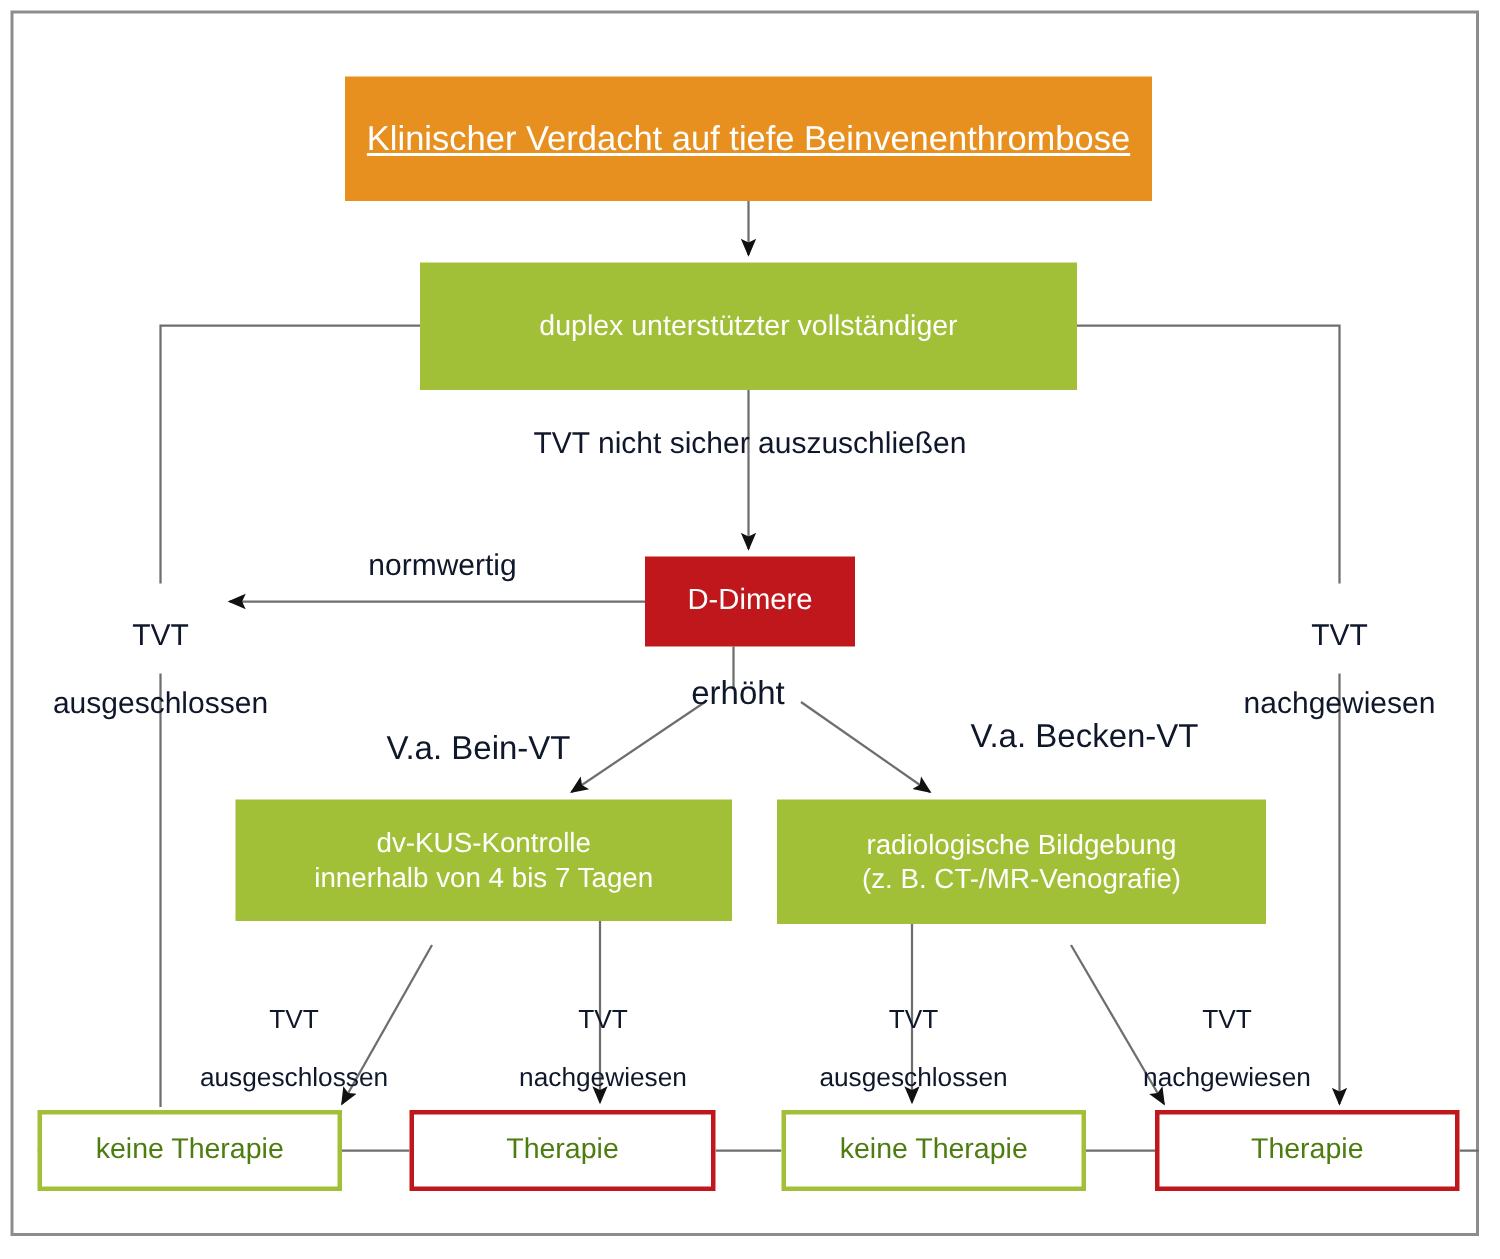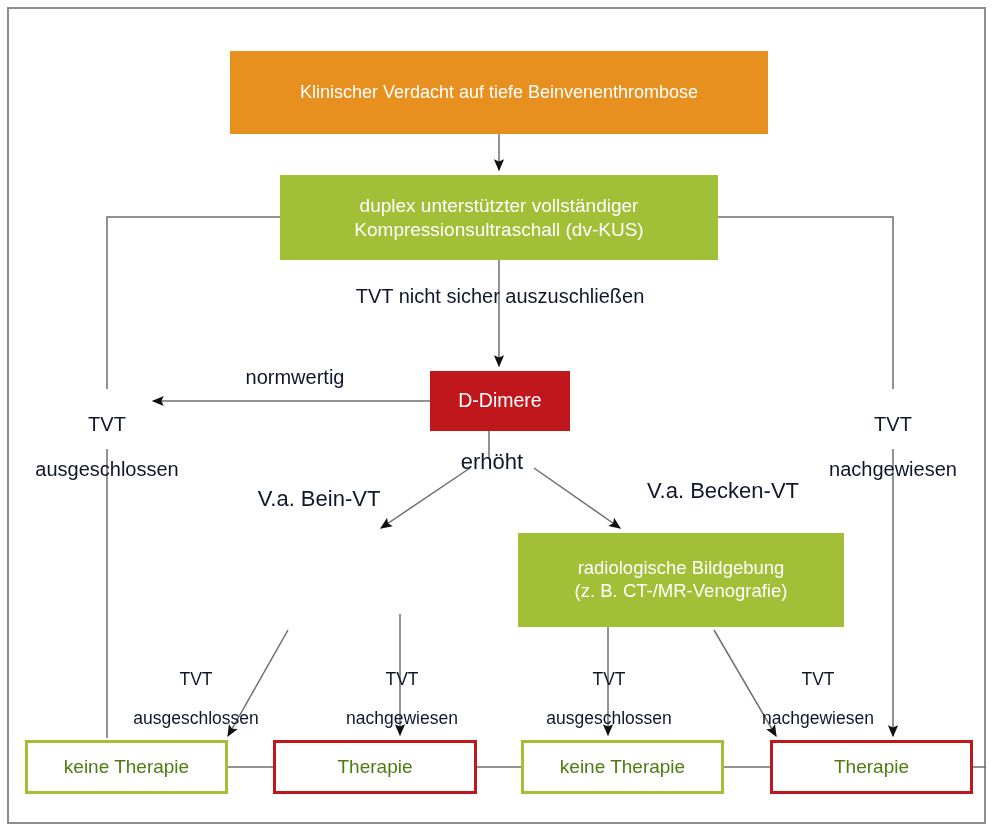--- a/index.html
+++ b/index.html
@@ -50,21 +50,21 @@
     background: #ffffff;
     color: #4d7c0f;
   }
   .lbl {
     position: absolute;
     text-align: center;
     color: #0f172a;
     line-height: 1.12;
     white-space: pre-line;
   }
-  .n-title   { font-size: 18px; }
+  .n-title   { font-size: 23px; text-decoration: underline; }
   .n-green   { font-size: 19px; }
   .n-dd      { font-size: 19.5px; }
   .n-mid     { font-size: 18.5px; }
   .n-out     { font-size: 19px; }
   .l-big     { font-size: 20px; }
   .l-med     { font-size: 22px; }
   .l-small   { font-size: 17.5px; }
 </style>
 </head>
 <body>
@@ -110,29 +110,32 @@
       <path d="M973,767 L986,767"></path>
     </g>
   </svg>
 
   <div class="node node-filled n-title" style="left:230px; top:51px; width:538px; height:83px; background:#E8901F;">
     <span>Klinischer Verdacht auf tiefe Beinvenenthrombose</span>
   </div>
 
   <div class="node node-filled n-green" style="left:280px; top:175px; width:438px; height:85px; background:#A2C037; flex-direction:column;text-align:right;">
     <span>duplex unterstützter vollständiger</span>
-    <span>Kompressionsultraschall (dv-KUS)</span>
   </div>
 
   <div class="node node-filled n-dd" style="left:430px; top:371px; width:140px; height:60px; background:#C0171C;">
     <span>D-Dimere</span>
   </div>
 
+  <div class="node node-filled n-mid" style="left:157px; top:533px; width:331px; height:81px; background:#A2C037; flex-direction:column;">
+    <span>dv-KUS-Kontrolle</span>
+    <span>innerhalb von 4 bis 7 Tagen</span>
+  </div>
 
-  <div class="node node-filled n-mid" style="left:518px; top:533px; width:326px; height:94px; background:#A2C037; flex-direction:column;">
+  <div class="node node-filled n-mid" style="left:518px; top:533px; width:326px; height:83px; background:#A2C037; flex-direction:column;">
     <span>radiologische Bildgebung</span>
     <span>(z. B. CT-/MR-Venografie)</span>
   </div>
 
   <div class="node node-outlined n-out" style="left:25px; top:740px; width:203px; height:54px; border:3px solid #A2C037;">
     <span>keine Therapie</span>
   </div>
 
   <div class="node node-outlined n-out" style="left:273px; top:740px; width:204px; height:54px; border:3px solid #C0171C;">
     <span>Therapie</span>

